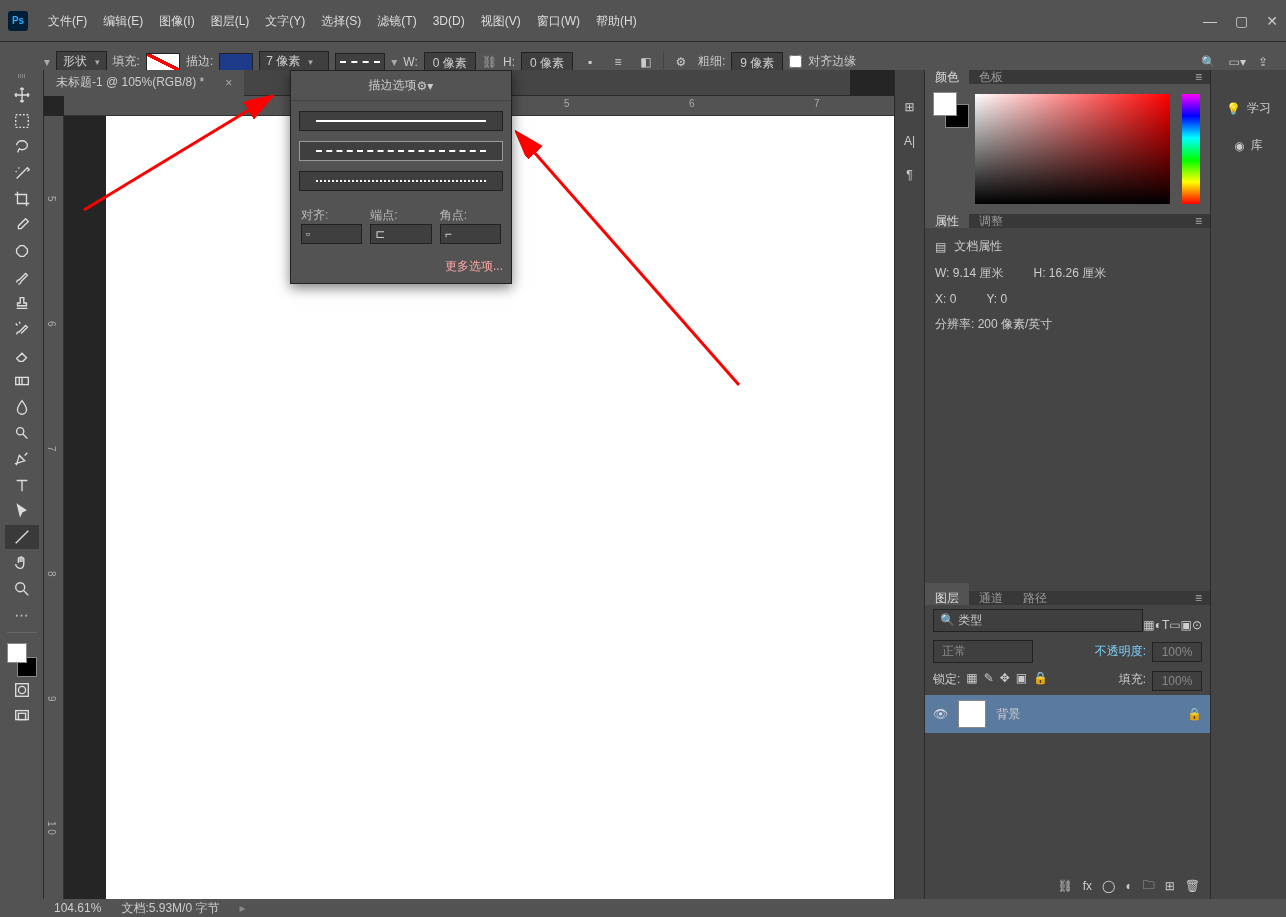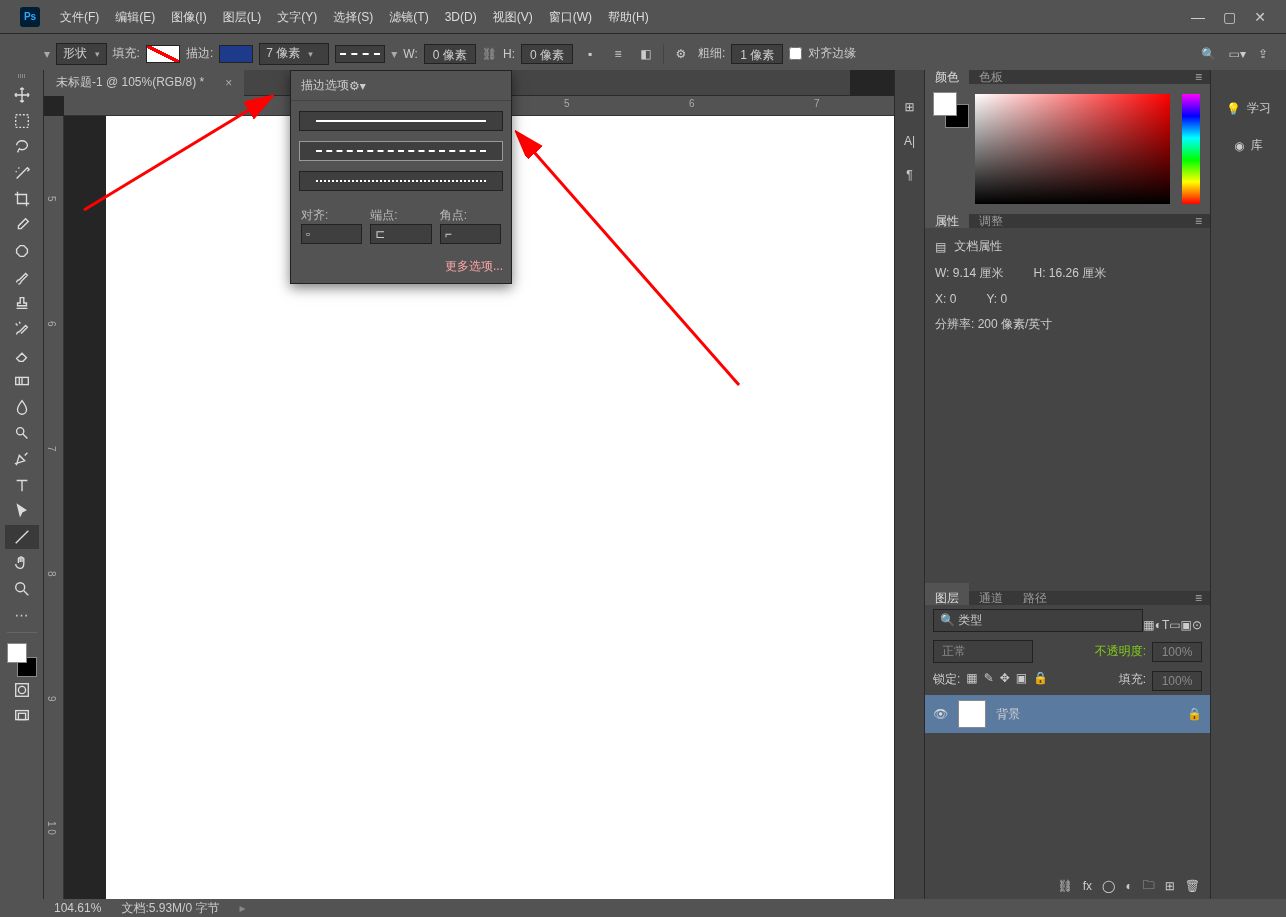--- a/index.html
+++ b/index.html
@@ -1,17 +1,17 @@
 <!DOCTYPE html>
 <html><head>
 <meta charset="utf-8">
 <style>
 *{margin:0;padding:0;box-sizing:border-box;font-family:"Microsoft YaHei",sans-serif;font-size:12px;color:#ccc;user-select:none}
 body{background:#535353;width:1286px;height:917px;overflow:hidden;position:relative}
-.menubar{height:34px;background:#535353;display:flex;align-items:center;padding:0 20px;border-bottom:1px solid #2a2a2a}
+.menubar{height:42px;background:#535353;display:flex;align-items:center;padding:0 8px;border-bottom:1px solid #2a2a2a}
 .ps-logo{width:20px;height:20px;background:#001e36;color:#31a8ff;font-weight:bold;font-size:10px;display:flex;align-items:center;justify-content:center;border-radius:3px;margin-right:12px}
 .menu-item{padding:0 8px;color:#ddd;cursor:pointer;line-height:30px}
 .win-controls{margin-left:auto;display:flex;gap:18px;color:#ccc}
 .win-controls span{cursor:pointer;font-size:14px}
 .options-bar{height:40px;background:#535353;display:flex;align-items:center;padding:0 8px;border-bottom:1px solid #2a2a2a;gap:6px}
 .tool-icon-small{width:30px;height:30px;display:flex;align-items:center;justify-content:center}
 .dropdown{background:#3f3f3f;border:1px solid #222;padding:2px 6px;display:flex;align-items:center;gap:4px;height:22px}
 .dropdown::after{content:"▾";font-size:9px;color:#aaa;margin-left:4px}
 .swatch{width:34px;height:18px;border:1px solid #222;display:inline-block}
 .swatch.red-slash{background:linear-gradient(to top right,#fff 0%,#fff 44%,#f00 44%,#f00 56%,#fff 56%,#fff 100%)}
@@ -37,21 +37,21 @@
 .doc-tab{position:absolute;top:0;left:44px;height:26px;background:#454545;border-bottom:1px solid #2a2a2a;display:flex;align-items:center;z-index:2;width:calc(100% - 44px)}
 .tab{padding:0 12px;display:flex;align-items:center;gap:21px;height:26px;background:#535353}
 .tab .close{color:#aaa;cursor:pointer}
 .ruler-h{position:absolute;top:26px;left:20px;right:0;height:20px;background:#535353;border-bottom:1px solid #333}
 .ruler-h .tick{position:absolute;top:2px;font-size:10px;color:#aaa}
 .ruler-v{position:absolute;top:46px;left:0;width:20px;bottom:0;background:#535353;border-right:1px solid #333}
 .ruler-v .tick{position:absolute;left:2px;font-size:10px;color:#aaa;writing-mode:vertical-rl}
 .canvas-white{position:absolute;top:46px;left:62px;width:790px;height:800px;background:#fff}
 .arrow{position:absolute;stroke:#f00;fill:#f00;pointer-events:none;z-index:10}
 .popup{position:absolute;top:0;left:246px;width:222px;background:#535353;border:1px solid #222;box-shadow:0 4px 12px rgba(0,0,0,.5);z-index:20}
-.popup-header{display:flex;align-items:center;justify-content:flex-start;padding:6px 10px;border-bottom:1px solid #444}
+.popup-header{display:flex;align-items:center;justify-content:center;padding:6px 10px;border-bottom:1px solid #444}
 .popup-header .gear{color:#ccc;cursor:pointer}
 .stroke-opt{margin:10px 8px;height:20px;background:#3f3f3f;border:1px solid #222;display:flex;align-items:center;justify-content:center;cursor:pointer}
 .stroke-opt.sel{border:1px solid #999}
 .solid-line{width:170px;height:2px;background:#fff}
 .dashed-line{width:170px;height:0;border-top:2px dashed #fff}
 .dotted-line{width:170px;height:0;border-top:2px dotted #fff}
 .popup-row{display:flex;padding:6px 10px;gap:8px}
 .popup-col{flex:1}
 .popup-col .lbl{color:#bbb;display:block}
 .mini-dd{background:#3f3f3f;border:1px solid #222;height:20px;width:100%;display:flex;align-items:center;padding:0 4px}
@@ -78,21 +78,21 @@
 .layer-thumb{width:28px;height:28px;background:#fff;border:1px solid #888}
 .eye{color:#ddd}
 .lock{margin-left:auto;color:#ccc}
 .layers-footer{height:26px;display:flex;align-items:center;justify-content:flex-end;gap:10px;padding:0 10px;color:#999}
 .right-extra{width:76px;background:#454545;border-left:1px solid #2a2a2a;display:flex;flex-direction:column;align-items:center;padding-top:30px;gap:20px}
 .extra-item{display:flex;align-items:center;gap:6px;color:#ccc;cursor:pointer}
 .status-bar{position:absolute;bottom:0;left:44px;height:18px;background:#535353;display:flex;align-items:center;gap:20px;padding:0 10px;color:#bbb;font-size:11px}
 .lock-row{display:flex;gap:6px;padding:4px 8px;color:#888}
 .blend-row{display:flex;align-items:center;gap:6px;padding:4px 8px}
 .blend-dd{background:#3f3f3f;border:1px solid #222;padding:2px 8px;flex:0 0 100px;color:#888}
-.opacity-lbl{color:#84cc16;margin-left:auto}
+.opacity-lbl{color:#7dd3fc;margin-left:auto}
 .search-layers{background:#3f3f3f;border:1px solid #222;padding:2px 6px;flex:1;color:#888}
 </style>
 </head>
 <body>
 
 <div class="menubar">
   <div class="ps-logo">Ps</div>
   <div class="menu-item">文件(F)</div>
   <div class="menu-item">编辑(E)</div>
   <div class="menu-item">图像(I)</div>
@@ -136,21 +136,21 @@
   <div class="numfield">0 像素</div>
   <span style="color:#aaa">⛓</span>
   <span class="label">H:</span>
   <div class="numfield">0 像素</div>
   <div class="icon-btn">▪</div>
   <div class="icon-btn">≡</div>
   <div class="icon-btn">◧</div>
   <div class="divider"></div>
   <div class="icon-btn">⚙</div>
   <span class="label">粗细:</span>
-  <div class="numfield">1 像素</div>
+  <div class="numfield">9 像素</div>
   <input type="checkbox" style="">
   <span class="label">对齐边缘</span>
   <div class="right-icons">
     <span>🔍</span>
     <span>▭▾</span>
     <span>⇪</span>
   </div>
 </div>
 
 <div class="main-area">

